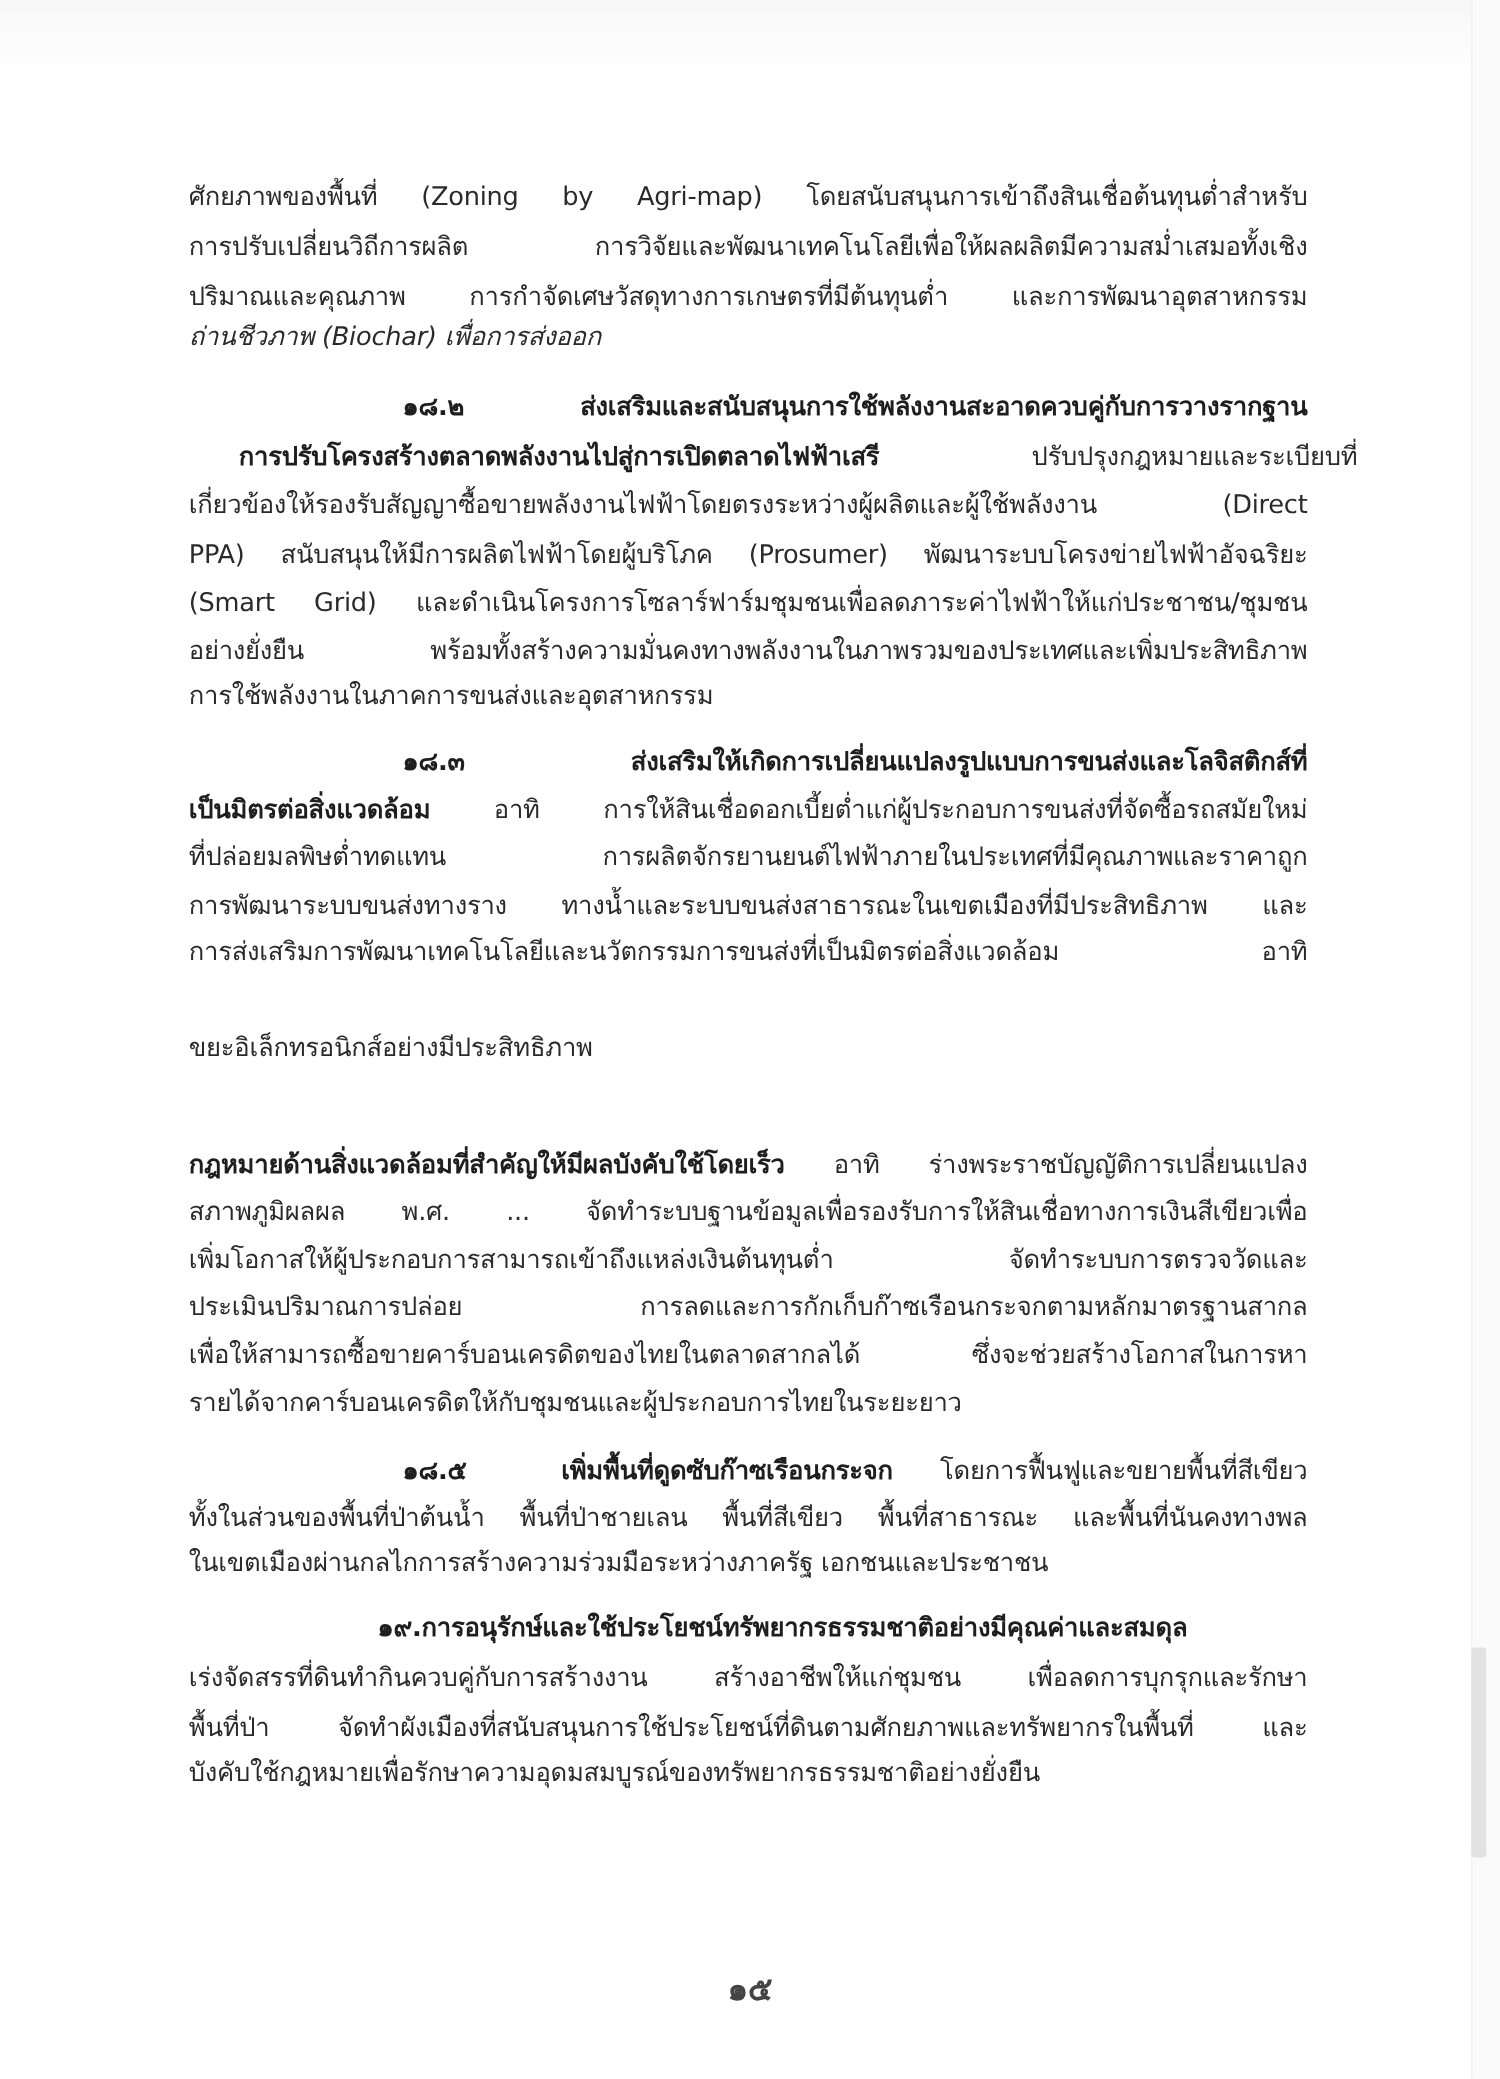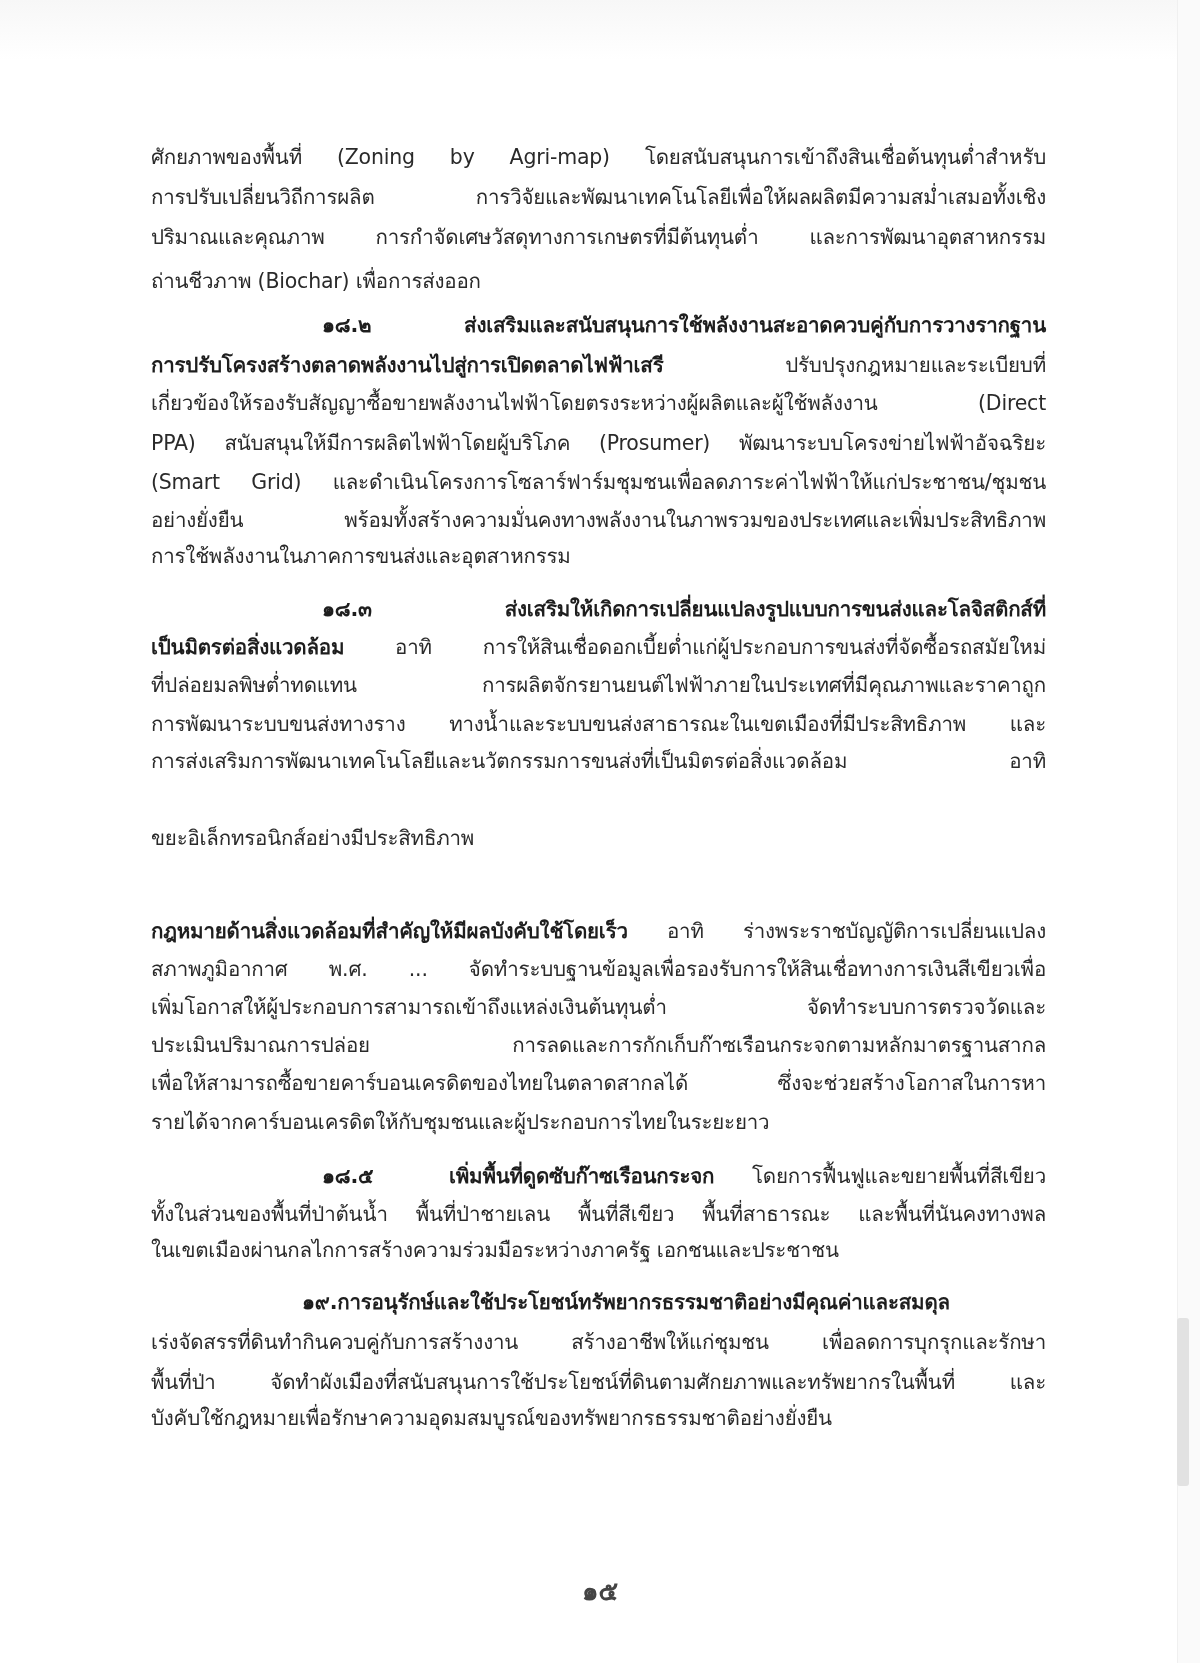--- a/index.html
+++ b/index.html
@@ -82,26 +82,26 @@
 </style>
 </head>
 <body>
 
 <div class="page">
   <div class="top-shade"></div>
 
   <div class="line justify" style="top:137px;">ศักยภาพของพื้นที่ (Zoning by Agri-map) โดยสนับสนุนการเข้าถึงสินเชื่อต้นทุนต่ำสำหรับ</div>
   <div class="line justify" style="top:177px;">การปรับเปลี่ยนวิถีการผลิต การวิจัยและพัฒนาเทคโนโลยีเพื่อให้ผลผลิตมีความสม่ำเสมอทั้งเชิง</div>
   <div class="line justify" style="top:217px;">ปริมาณและคุณภาพ การกำจัดเศษวัสดุทางการเกษตรที่มีต้นทุนต่ำ และการพัฒนาอุตสาหกรรม</div>
-  <div class="line" style="top:261px;">ถ่านชีวภาพ (Biochar) เพื่อการส่งออก</div>
+  <div class="line" style="top:249px;font-style:italic;">ถ่านชีวภาพ (Biochar) เพื่อการส่งออก</div>
 
   <div class="line indent justify bold" style="top:305px;">
     <span>๑๘.๒</span>&nbsp;&nbsp;<span>ส่งเสริมและสนับสนุนการใช้พลังงานสะอาดควบคู่กับการวางรากฐาน</span>
   </div>
-  <div class="line justify" style="top:345px;">
+  <div class="line justify" style="top:345px;margin-left:40px;">
     <span class="bold">การปรับโครงสร้างตลาดพลังงานไปสู่การเปิดตลาดไฟฟ้าเสรี</span><span> ปรับปรุงกฎหมายและระเบียบที่</span>
   </div>
   <div class="line justify" style="top:383px;">เกี่ยวข้องให้รองรับสัญญาซื้อขายพลังงานไฟฟ้าโดยตรงระหว่างผู้ผลิตและผู้ใช้พลังงาน (Direct</div>
   <div class="line justify" style="top:423px;">PPA) สนับสนุนให้มีการผลิตไฟฟ้าโดยผู้บริโภค (Prosumer) พัฒนาระบบโครงข่ายไฟฟ้าอัจฉริยะ</div>
   <div class="line justify" style="top:462px;">(Smart Grid) และดำเนินโครงการโซลาร์ฟาร์มชุมชนเพื่อลดภาระค่าไฟฟ้าให้แก่ประชาชน/ชุมชน</div>
   <div class="line justify" style="top:500px;">อย่างยั่งยืน พร้อมทั้งสร้างความมั่นคงทางพลังงานในภาพรวมของประเทศและเพิ่มประสิทธิภาพ</div>
   <div class="line" style="top:536px;">การใช้พลังงานในภาคการขนส่งและอุตสาหกรรม</div>
 
   <div class="line indent justify bold" style="top:589px;">
     <span>๑๘.๓</span>&nbsp;&nbsp;<span>ส่งเสริมให้เกิดการเปลี่ยนแปลงรูปแบบการขนส่งและโลจิสติกส์ที่</span>
@@ -110,21 +110,21 @@
   <div class="line justify" style="top:627px;">
     <span class="bold">เป็นมิตรต่อสิ่งแวดล้อม</span><span> อาทิ การให้สินเชื่อดอกเบี้ยต่ำแก่ผู้ประกอบการขนส่งที่จัดซื้อรถสมัยใหม่</span>
   </div>
   <div class="line justify" style="top:704px;">การพัฒนาระบบขนส่งทางราง ทางน้ำและระบบขนส่งสาธารณะในเขตเมืองที่มีประสิทธิภาพ และ</div>
   <div class="line justify" style="top:741px;">การส่งเสริมการพัฒนาเทคโนโลยีและนวัตกรรมการขนส่งที่เป็นมิตรต่อสิ่งแวดล้อม อาทิ</div>
   <div class="line" style="top:818px;">ขยะอิเล็กทรอนิกส์อย่างมีประสิทธิภาพ</div>
 
   <div class="line justify" style="top:911px;">
     <span class="bold">กฎหมายด้านสิ่งแวดล้อมที่สำคัญให้มีผลบังคับใช้โดยเร็ว</span><span> อาทิ ร่างพระราชบัญญัติการเปลี่ยนแปลง</span>
   </div>
-  <div class="line justify" style="top:949px;">สภาพภูมิอากาศ พ.ศ. ... จัดทำระบบฐานข้อมูลเพื่อรองรับการให้สินเชื่อทางการเงินสีเขียวเพื่อ</div>
+  <div class="line justify" style="top:949px;">สภาพภูมิผลผล พ.ศ. ... จัดทำระบบฐานข้อมูลเพื่อรองรับการให้สินเชื่อทางการเงินสีเขียวเพื่อ</div>
   <div class="line justify" style="top:1025px;">ประเมินปริมาณการปล่อย การลดและการกักเก็บก๊าซเรือนกระจกตามหลักมาตรฐานสากล</div>
   <div class="line justify" style="top:987px;">เพิ่มโอกาสให้ผู้ประกอบการสามารถเข้าถึงแหล่งเงินต้นทุนต่ำ จัดทำระบบการตรวจวัดและ</div>
   <div class="line justify" style="top:1063px;">เพื่อให้สามารถซื้อขายคาร์บอนเครดิตของไทยในตลาดสากลได้ ซึ่งจะช่วยสร้างโอกาสในการหา</div>
   <div class="line" style="top:1102px;">รายได้จากคาร์บอนเครดิตให้กับชุมชนและผู้ประกอบการไทยในระยะยาว</div>
 
   <div class="line indent justify" style="top:1156px;">
     <span class="bold">๑๘.๕</span>&nbsp;&nbsp;<span class="bold">เพิ่มพื้นที่ดูดซับก๊าซเรือนกระจก</span><span> โดยการฟื้นฟูและขยายพื้นที่สีเขียว</span>
   </div>
   <div class="line justify" style="top:1194px;">ทั้งในส่วนของพื้นที่ป่าต้นน้ำ พื้นที่ป่าชายเลน พื้นที่สีเขียว พื้นที่สาธารณะ และพื้นที่นันคงทางพล</div>
   <div class="line" style="top:1230px;">ในเขตเมืองผ่านกลไกการสร้างความร่วมมือระหว่างภาครัฐ เอกชนและประชาชน</div>

